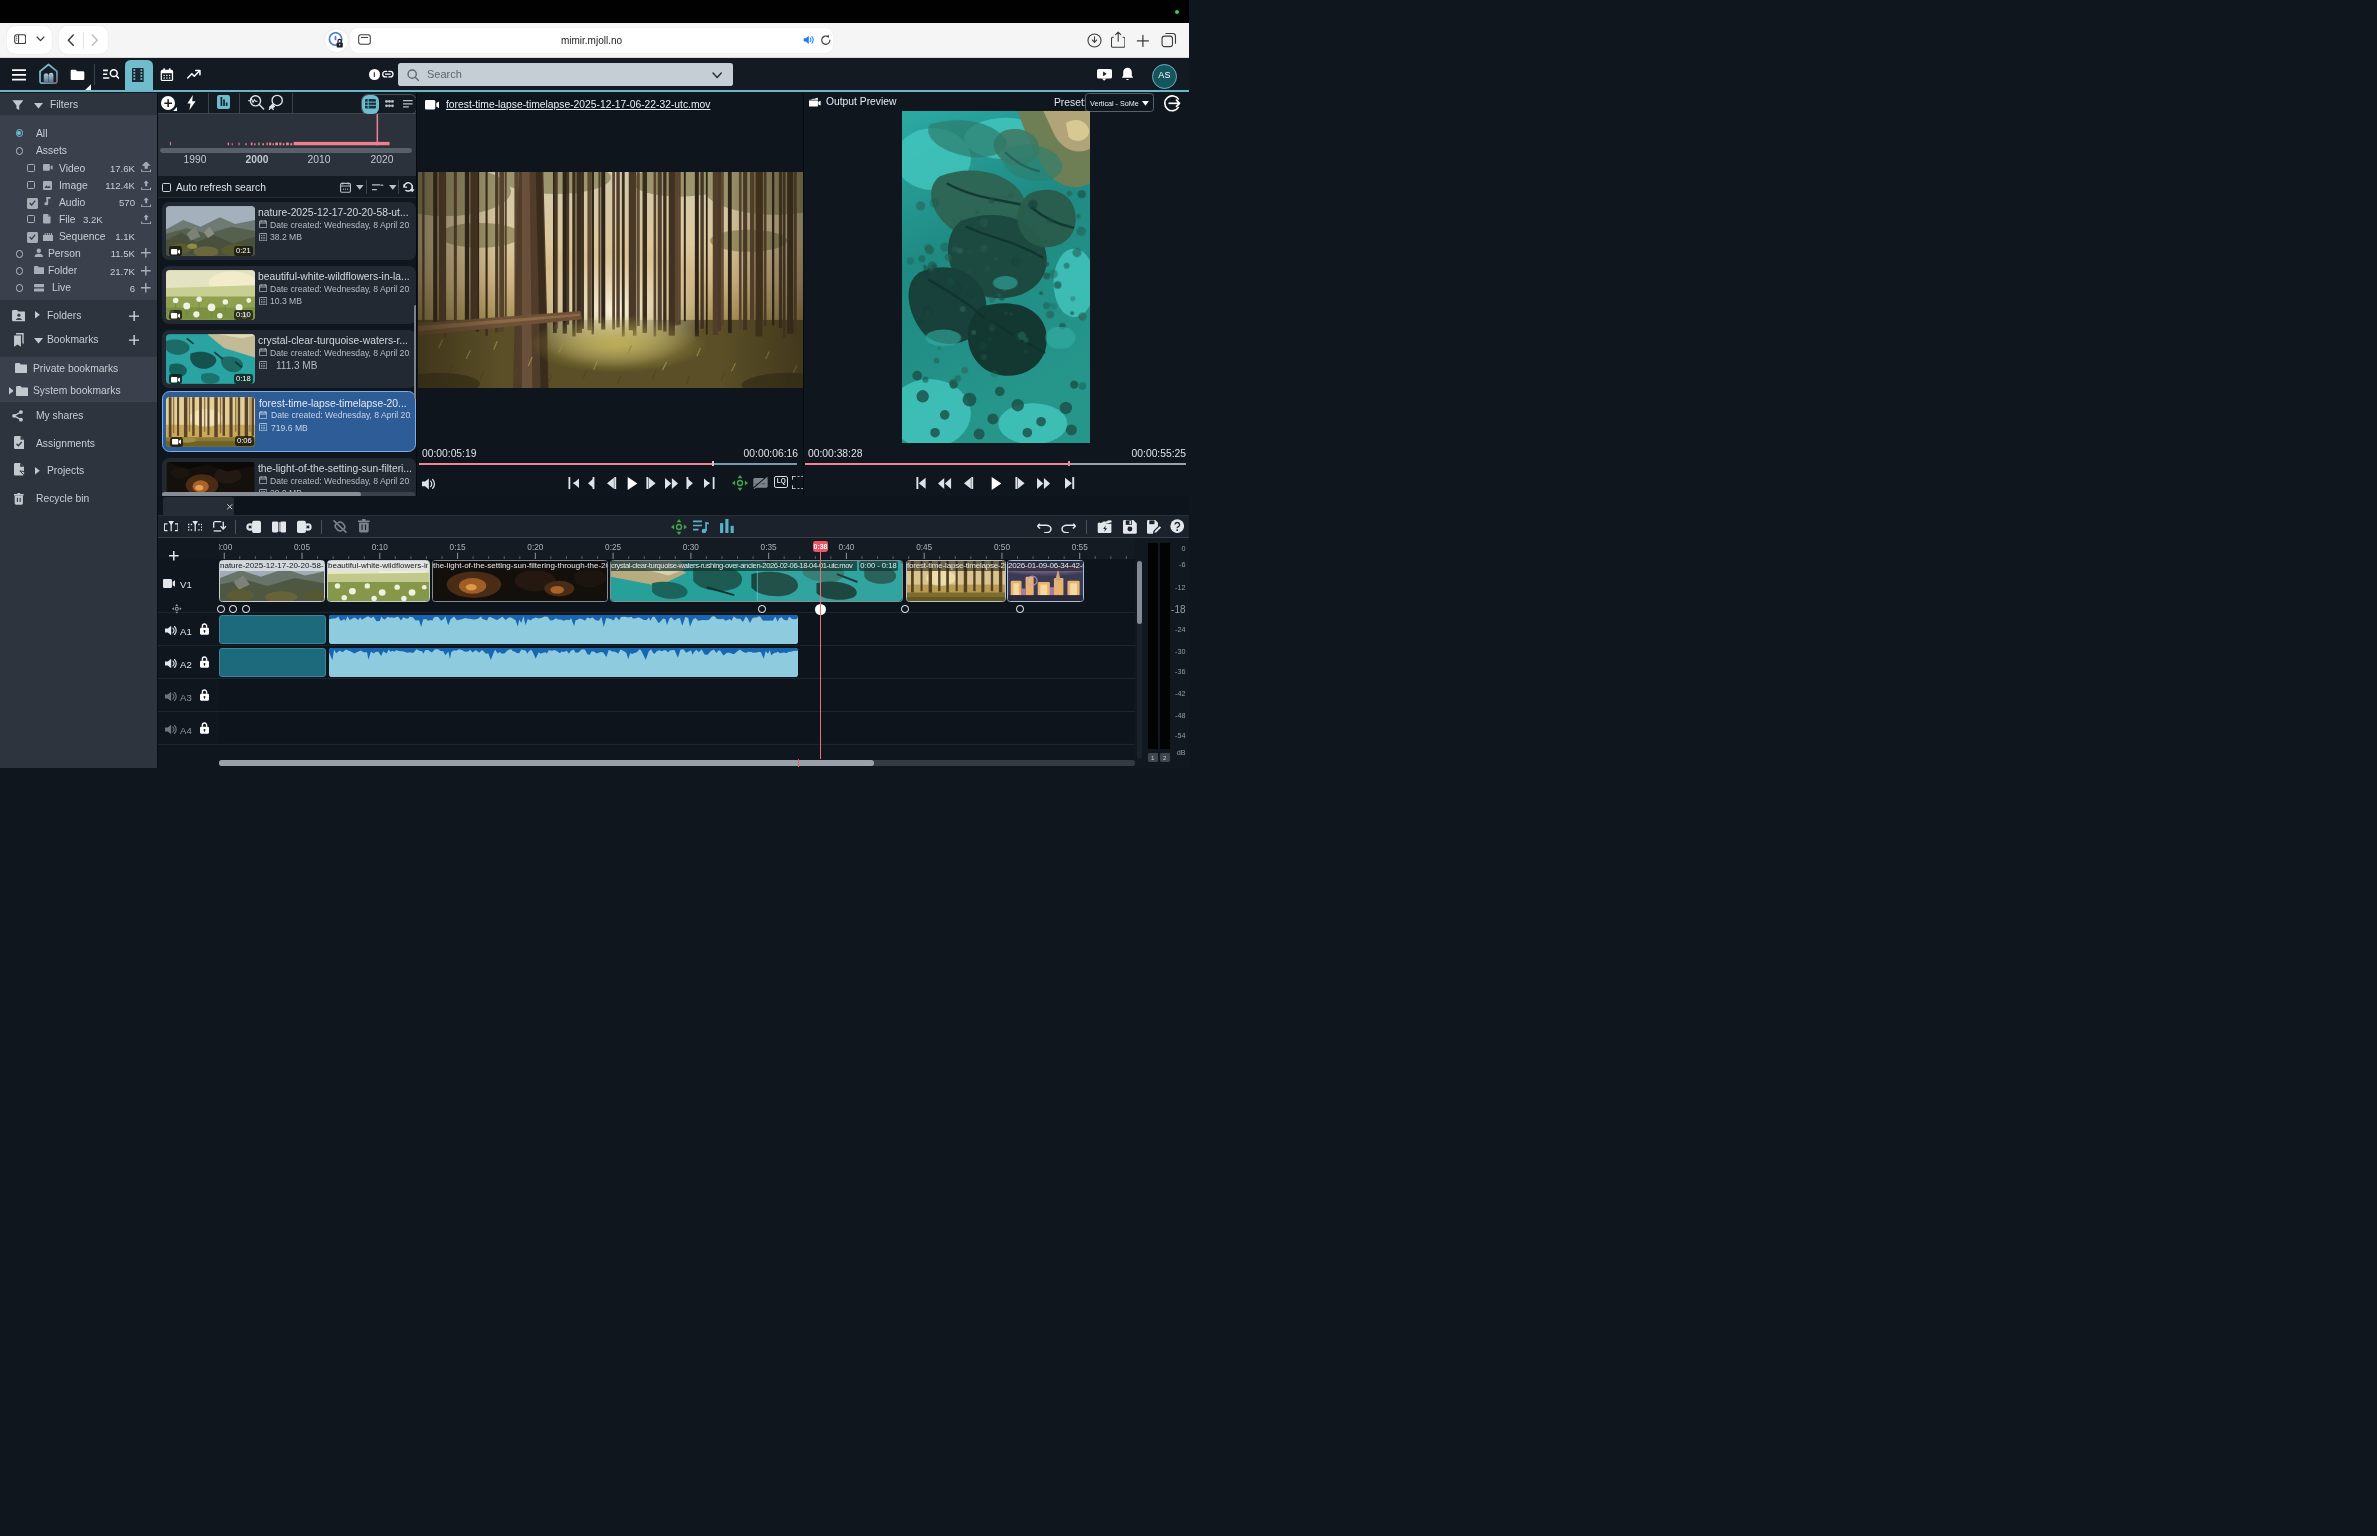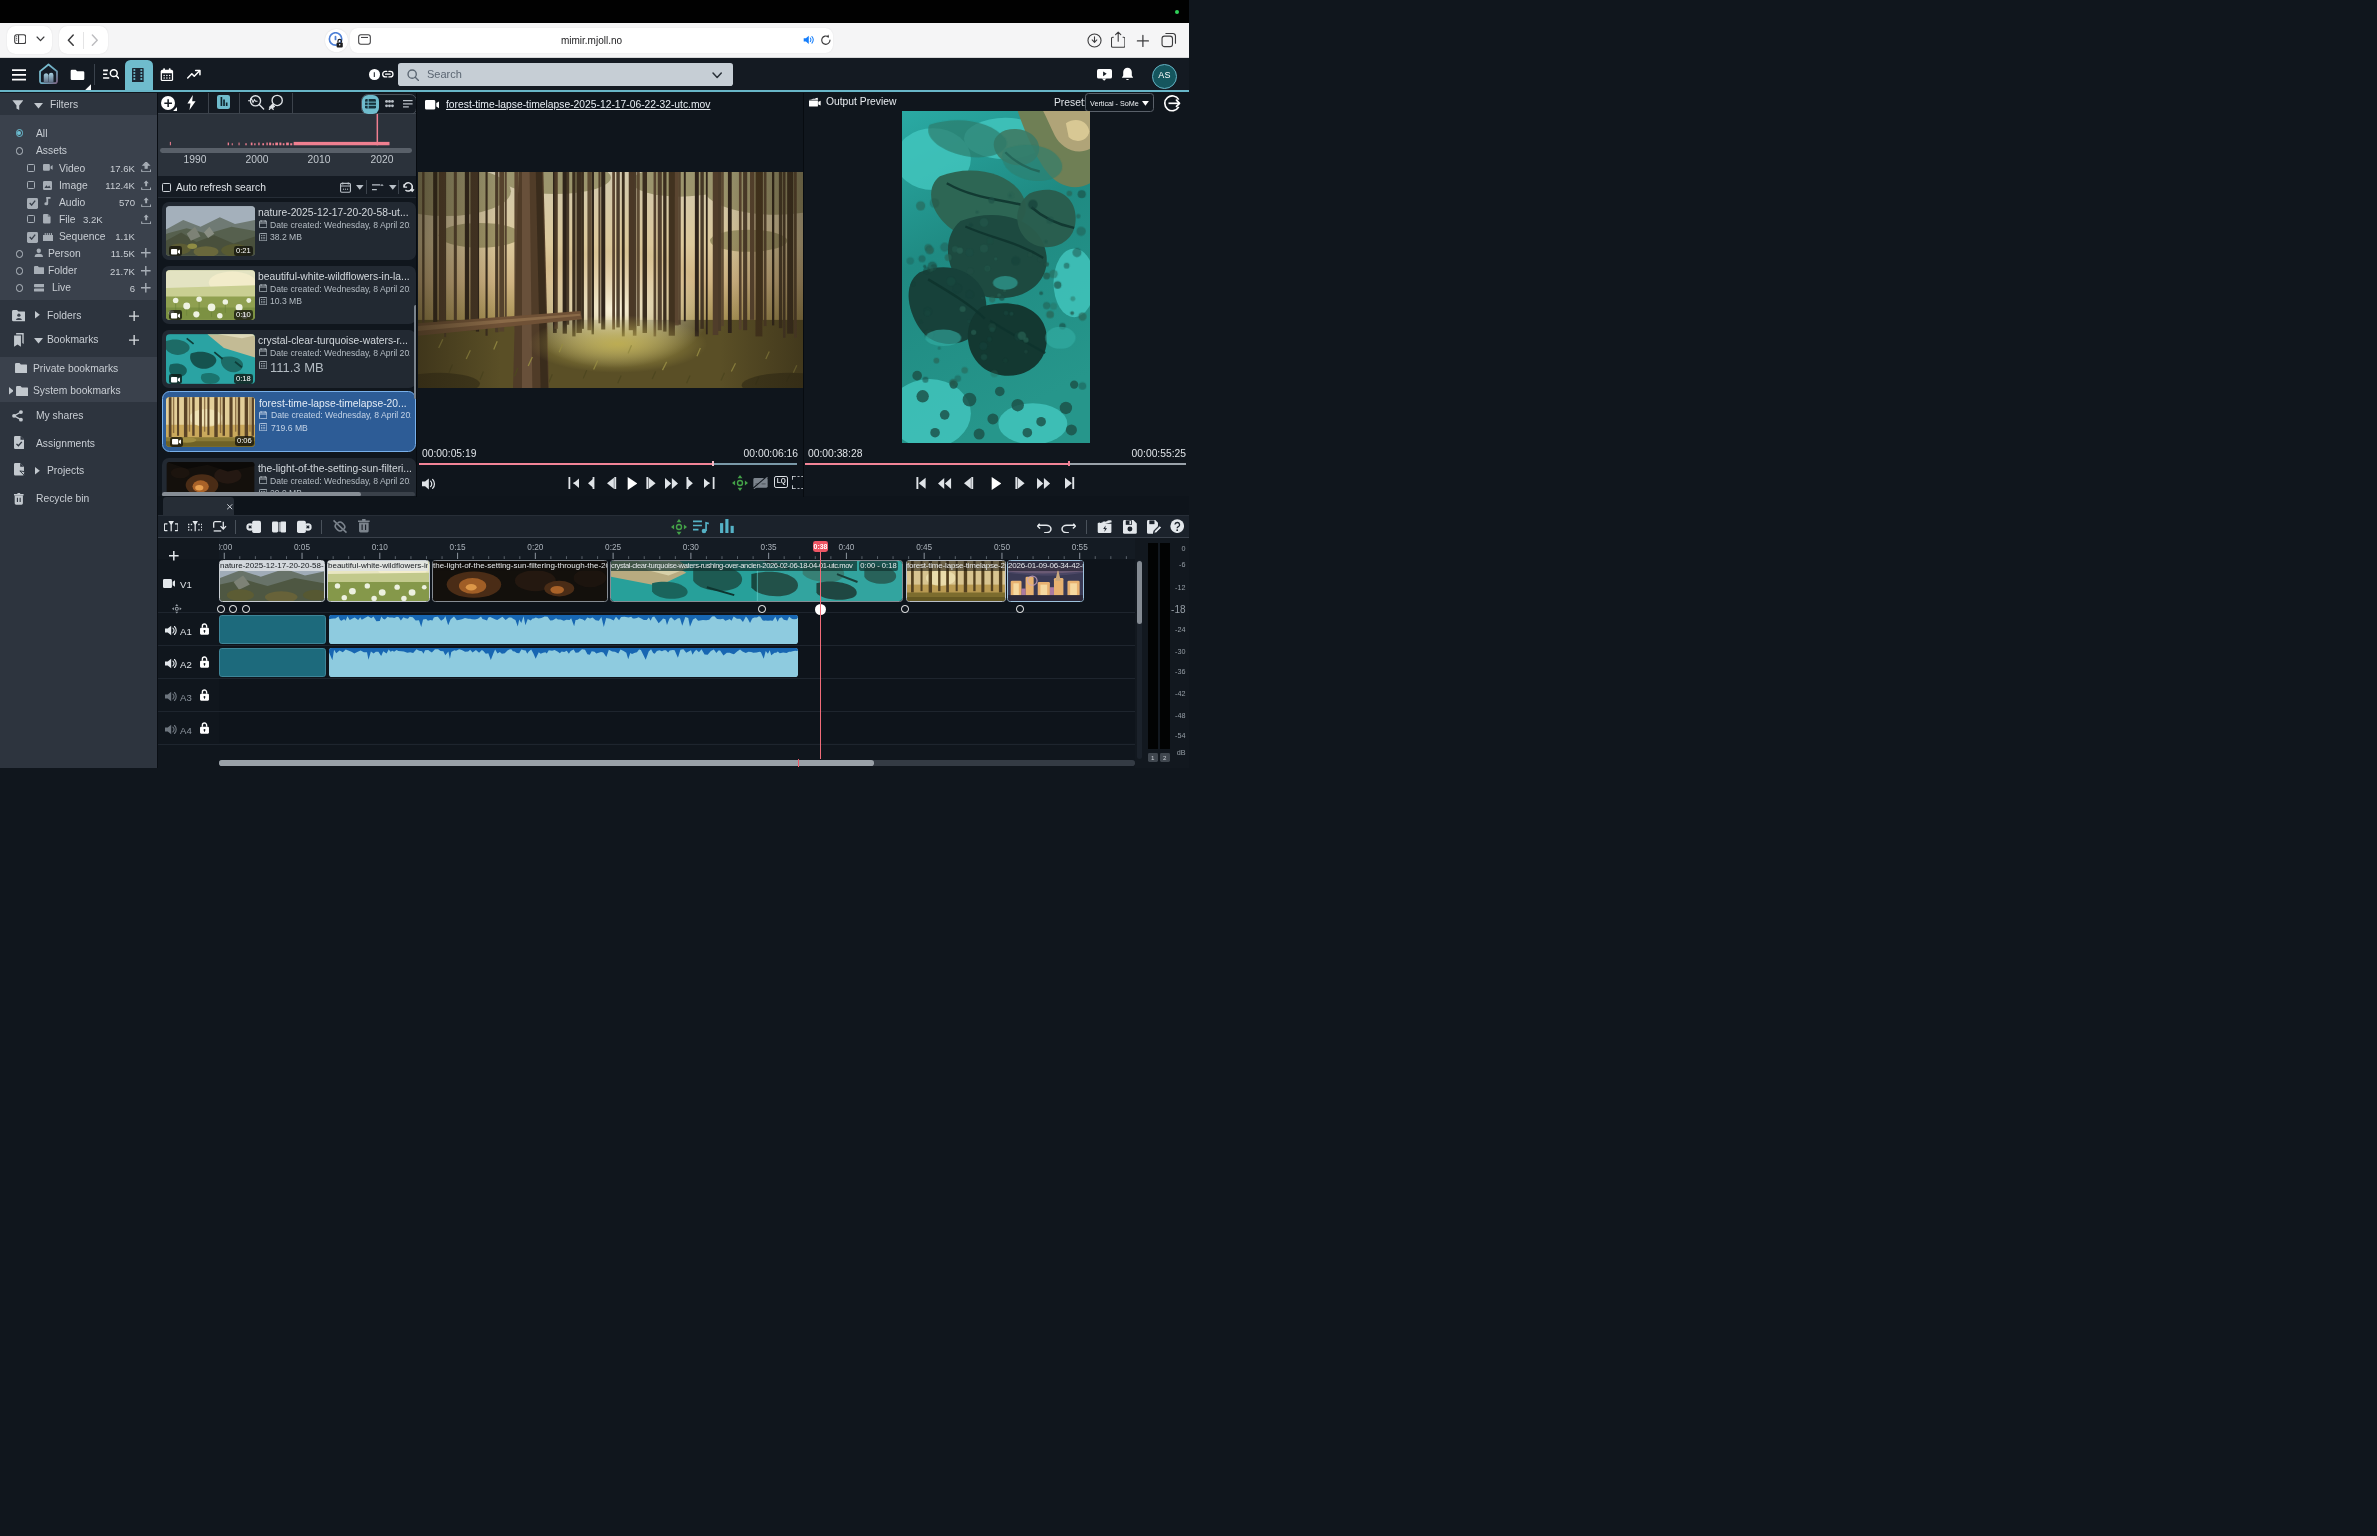--- a/index.html
+++ b/index.html
@@ -450,21 +450,21 @@
         <rect x="173" y="42" width="3" height="4"></rect>
           <rect x="178" y="43" width="2.5" height="3"></rect>
         <rect x="183" y="42" width="4" height="4"></rect>
           <rect x="189" y="43" width="3" height="3"></rect>
         <rect x="194" y="41" width="141" height="5"></rect>
       </g>
       <rect x="316" y="0" width="2.2" height="46" fill="#f07f90"></rect>
     </svg>
     <div class="abs" style="left:160px;top:148px;width:252px;height:4.5px;background:#596069;border-radius:2.4px;"></div>
     <div class="abs" style="left:182px;top:154px;width:26px;text-align:center;font-size:10.3px;color:#c3c9cf;">1990</div>
-    <div class="abs" style="left:244px;top:154px;width:26px;text-align:center;font-size:10.3px;color:#c3c9cf;">2000</div>
+    <div class="abs" style="left:244px;top:154px;width:26px;text-align:center;font-size:10.3px;color:#c3c9cf;font-weight:bold;">2000</div>
     <div class="abs" style="left:306px;top:154px;width:26px;text-align:center;font-size:10.3px;color:#c3c9cf;">2010</div>
     <div class="abs" style="left:369px;top:154px;width:26px;text-align:center;font-size:10.3px;color:#c3c9cf;">2020</div>
 
     <div class="abs" style="left:158px;top:176px;width:258px;height:22.4px;background:#151b23;border-bottom:0.7px solid #262d36;"></div>
     <div class="abs" style="left:162px;top:183px;width:8.6px;height:8.6px;border:1.4px solid #cfd4da;border-radius:1.4px;"></div>
     <div class="abs" style="left:176px;top:182px;font-size:10.3px;color:#dfe3e7;">Auto refresh search</div>
     <svg class="abs" style="left:340px;top:182px;" width="11" height="11" viewBox="0 0 16 16">
       <rect x="0.8" y="2" width="14.4" height="13" rx="1.8" fill="none" stroke="#b9c0c7" stroke-width="1.6"></rect>
       <path d="M4 0.6 v3 M12 0.6 v3 M1 5.8 h14" stroke="#b9c0c7" stroke-width="1.6"></path>
       <g fill="#b9c0c7">
@@ -618,21 +618,21 @@
           <circle cx="8" cy="5" r="1"></circle>
           <circle cx="11" cy="5" r="1"></circle>
           <circle cx="5" cy="8" r="1"></circle>
           <circle cx="8" cy="8" r="1"></circle>
           <circle cx="11" cy="8" r="1"></circle>
           <circle cx="5" cy="11" r="1"></circle>
           <circle cx="8" cy="11" r="1"></circle>
           <circle cx="11" cy="11" r="1"></circle>
         </g>
       </svg>
-    <div class="abs" style="left:270px;top:360px;font-size:13px;color:#b4bcc3;">111.3 MB</div>
+    <div class="abs" style="left:276px;top:360px;font-size:10px;color:#b4bcc3;">111.3 MB</div>
 
     <div class="abs" style="left:162px;top:391px;width:254px;height:61px;background:#2d5c96;border:1.7px solid #79b0ea;border-radius:7.6px;"></div>
     <svg class="abs" style="left:166px;top:397px;border-radius:4.1px;" width="89" height="50" viewBox="0 0 129 72">
       <rect width="129" height="72" fill="#caa95c"></rect>
       <rect y="0" width="129" height="40" fill="#e3cf9a"></rect>
       <ellipse cx="58" cy="30" rx="24" ry="13" fill="#f4e9c0" opacity="0.75"></ellipse>
       <g fill="#5a4326">
         <rect x="4" y="0" width="4" height="58"></rect>
           <rect x="16" y="0" width="3" height="56"></rect>
           <rect x="26" y="0" width="5" height="60"></rect>

